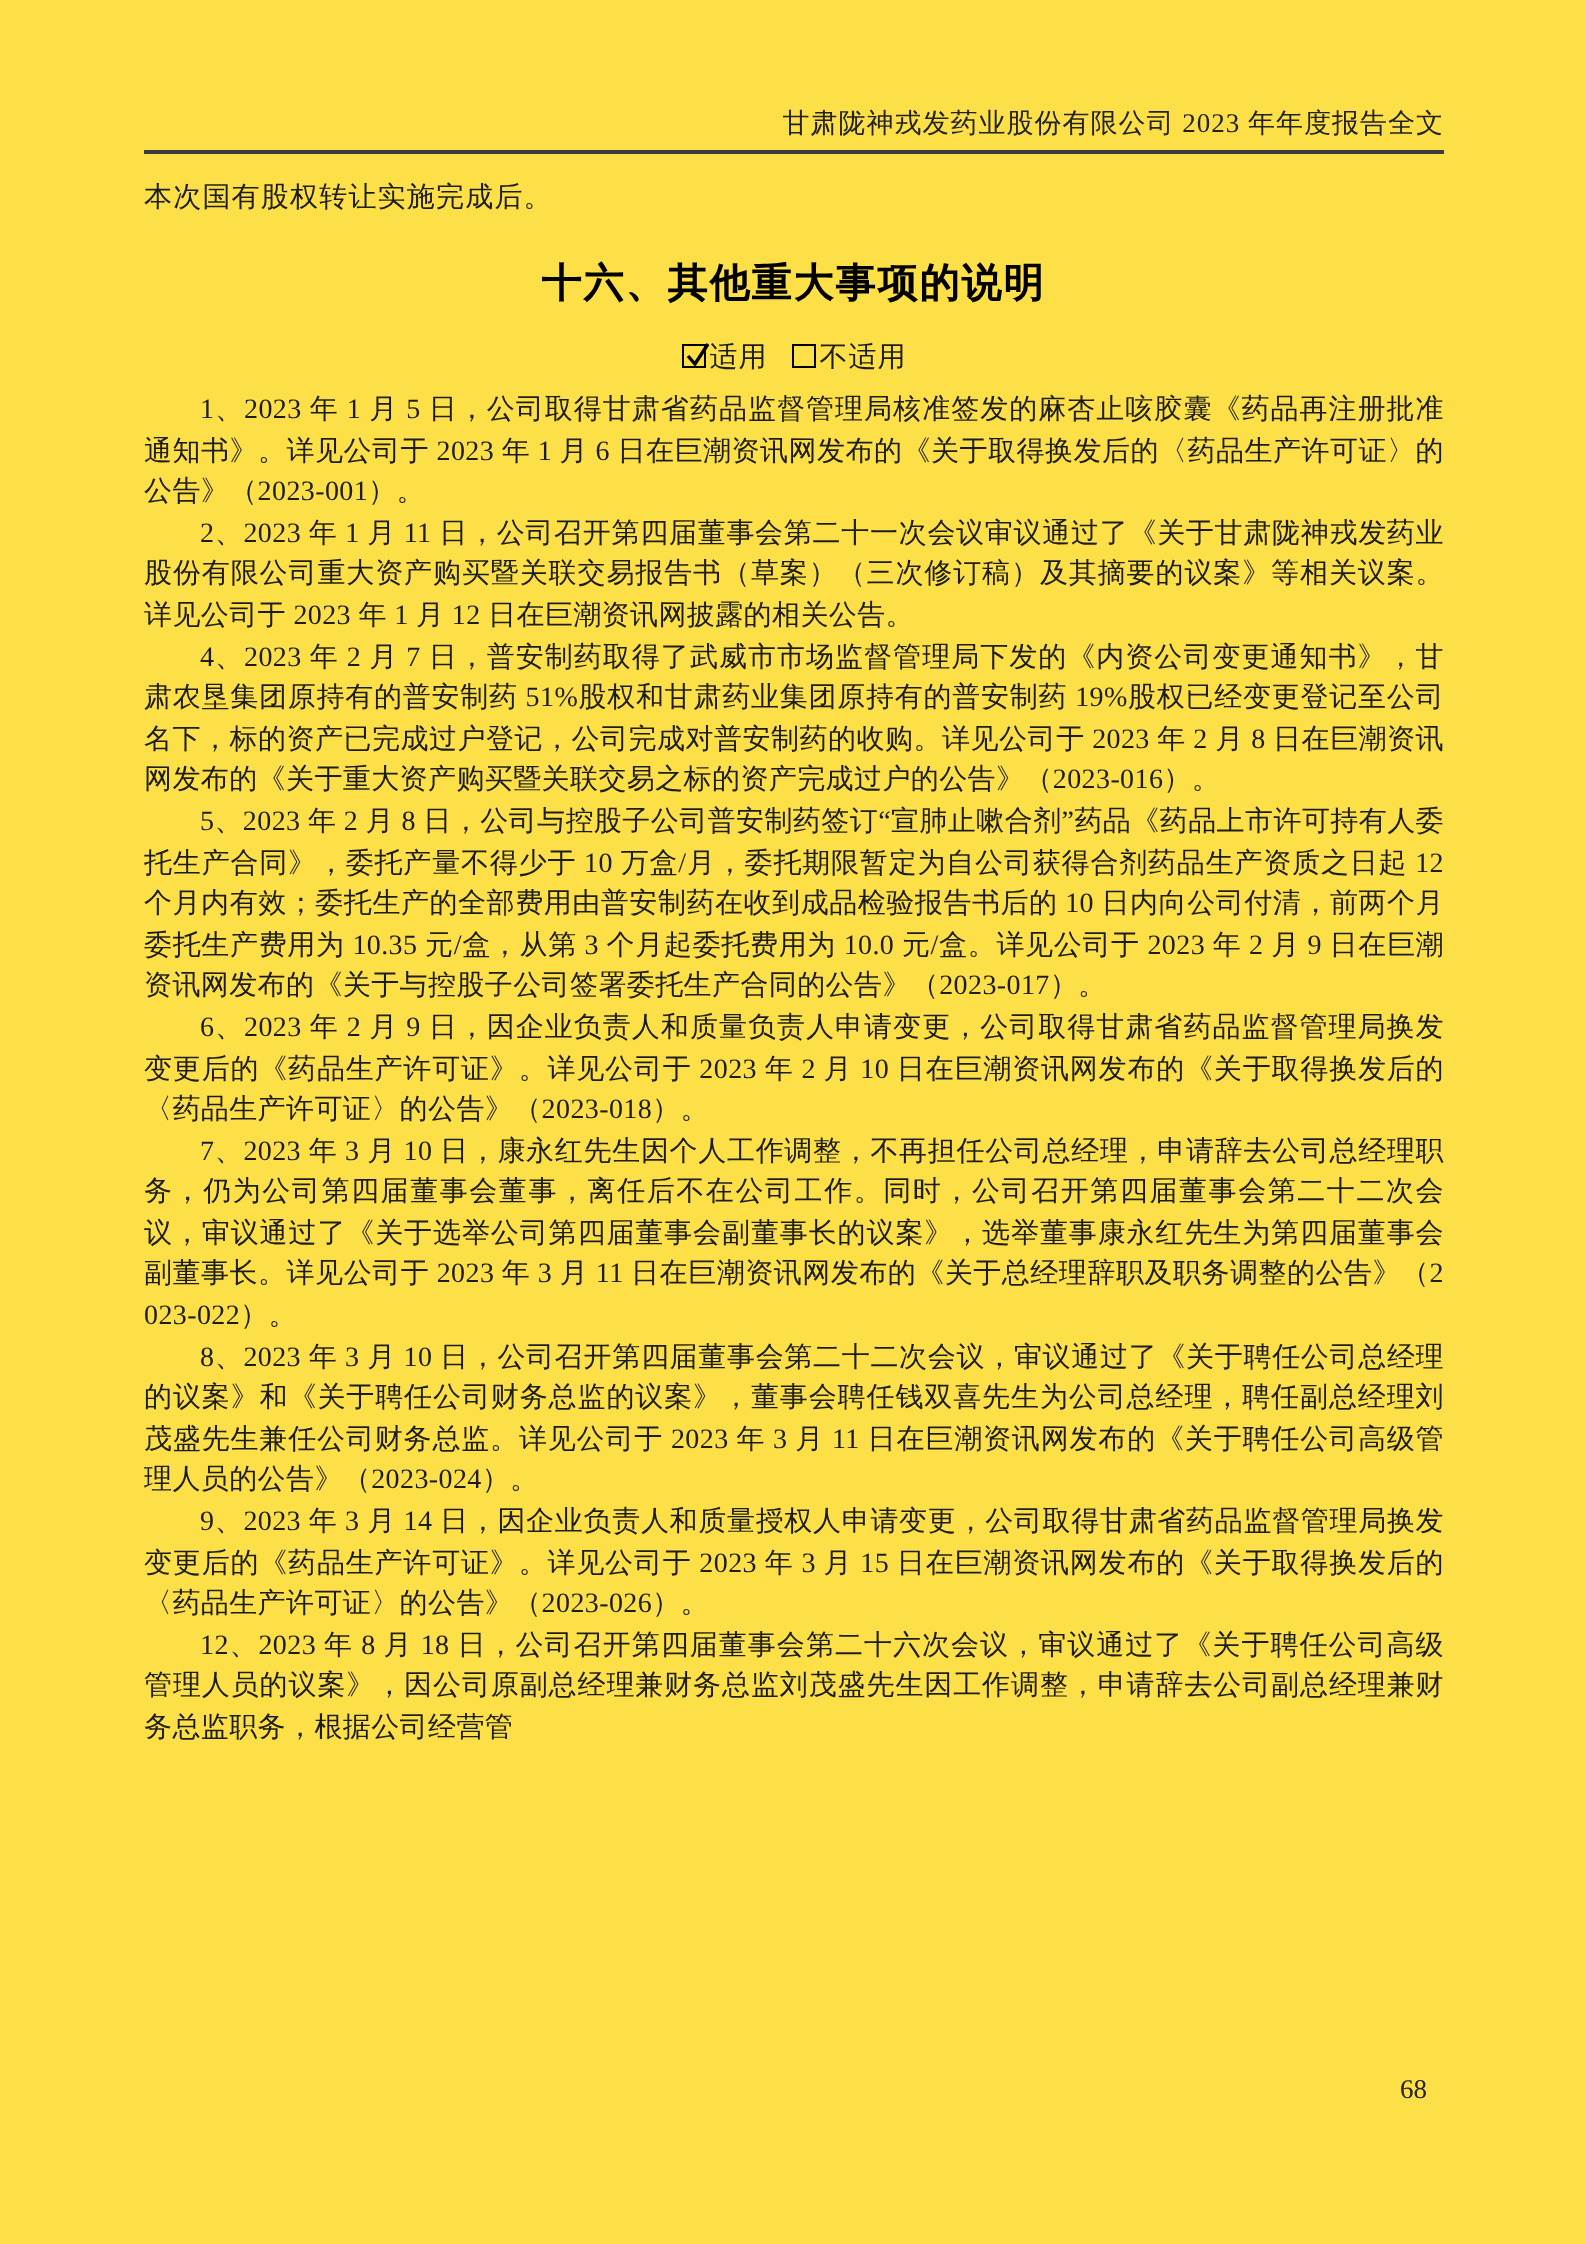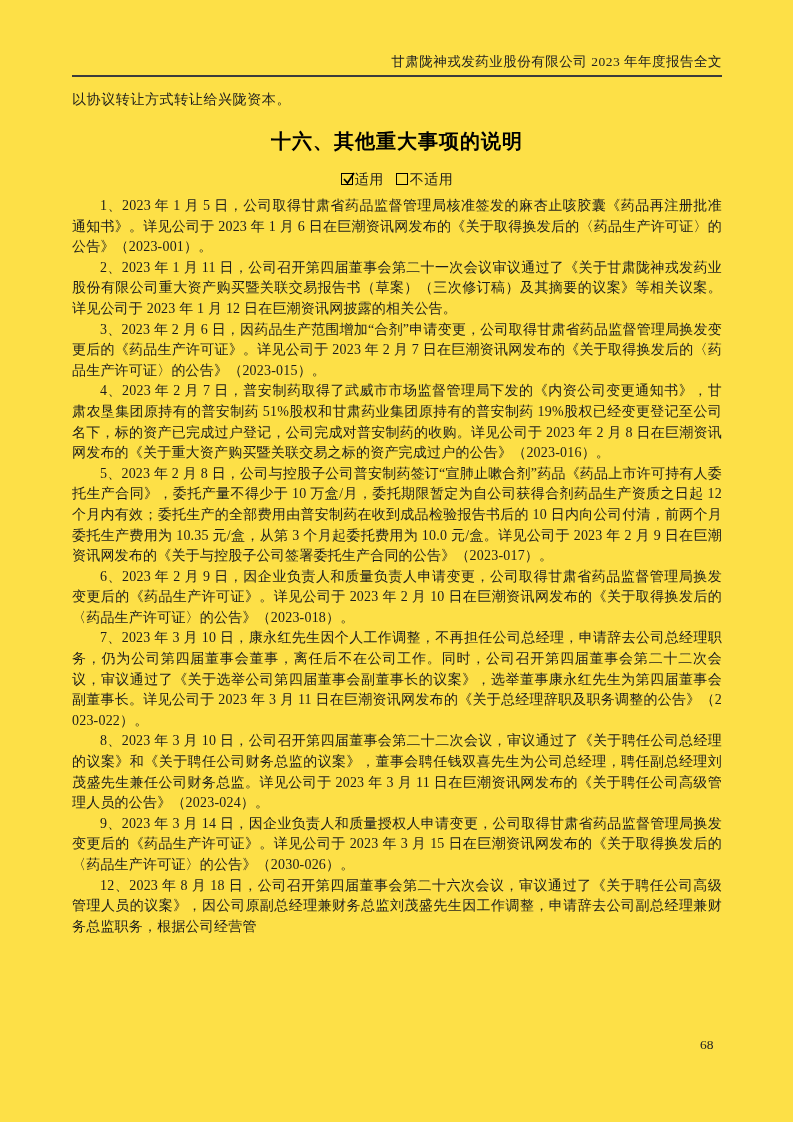--- a/index.html
+++ b/index.html
@@ -96,38 +96,37 @@
   }
 </style>
 </head>
 <body>
 
 <div class="page">
   <div class="margins">
     <div class="doc-header">甘肃陇神戎发药业股份有限公司 2023 年年度报告全文</div>
     <div class="header-rule"></div>
 
-    <p class="intro">以协议转让方式转让给兴陇资本。</p>
+    <p class="intro">本次国有股权转让实施完成后。</p>
 
     <h1 class="section-heading">十六、其他重大事项的说明</h1>
 
     <div class="applicability">
       <span class="cb"><svg width="16" height="16" viewBox="0 0 16 16">
             <polyline points="3,9 6.5,13 13,3" fill="none" stroke="#000" stroke-width="1.7"></polyline>
           </svg></span><span>适用</span><span class="gap"></span><span class="cb"></span><span>不适用</span>
     </div>
 
     <div class="body-text">
       <p>1、2023 年 1 月 5 日，公司取得甘肃省药品监督管理局核准签发的麻杏止咳胶囊《药品再注册批准通知书》。详见公司于 2023 年 1 月 6 日在巨潮资讯网发布的《关于取得换发后的〈药品生产许可证〉的公告》（2023-001）。</p>
       <p>2、2023 年 1 月 11 日，公司召开第四届董事会第二十一次会议审议通过了《关于甘肃陇神戎发药业股份有限公司重大资产购买暨关联交易报告书（草案）（三次修订稿）及其摘要的议案》等相关议案。详见公司于 2023 年 1 月 12 日在巨潮资讯网披露的相关公告。</p>
-      <p>3、2023 年 2 月 6 日，因药品生产范围增加“合剂”申请变更，公司取得甘肃省药品监督管理局换发变更后的《药品生产许可证》。详见公司于 2023 年 2 月 7 日在巨潮资讯网发布的《关于取得换发后的〈药品生产许可证〉的公告》（2023-015）。</p>
       <p>4、2023 年 2 月 7 日，普安制药取得了武威市市场监督管理局下发的《内资公司变更通知书》，甘肃农垦集团原持有的普安制药 51%股权和甘肃药业集团原持有的普安制药 19%股权已经变更登记至公司名下，标的资产已完成过户登记，公司完成对普安制药的收购。详见公司于 2023 年 2 月 8 日在巨潮资讯网发布的《关于重大资产购买暨关联交易之标的资产完成过户的公告》（2023-016）。</p>
       <p>5、2023 年 2 月 8 日，公司与控股子公司普安制药签订“宣肺止嗽合剂”药品《药品上市许可持有人委托生产合同》，委托产量不得少于 10 万盒/月，委托期限暂定为自公司获得合剂药品生产资质之日起 12 个月内有效；委托生产的全部费用由普安制药在收到成品检验报告书后的 10 日内向公司付清，前两个月委托生产费用为 10.35 元/盒，从第 3 个月起委托费用为 10.0 元/盒。详见公司于 2023 年 2 月 9 日在巨潮资讯网发布的《关于与控股子公司签署委托生产合同的公告》（2023-017）。</p>
       <p>6、2023 年 2 月 9 日，因企业负责人和质量负责人申请变更，公司取得甘肃省药品监督管理局换发变更后的《药品生产许可证》。详见公司于 2023 年 2 月 10 日在巨潮资讯网发布的《关于取得换发后的〈药品生产许可证〉的公告》（2023-018）。</p>
       <p>7、2023 年 3 月 10 日，康永红先生因个人工作调整，不再担任公司总经理，申请辞去公司总经理职务，仍为公司第四届董事会董事，离任后不在公司工作。同时，公司召开第四届董事会第二十二次会议，审议通过了《关于选举公司第四届董事会副董事长的议案》，选举董事康永红先生为第四届董事会副董事长。详见公司于 2023 年 3 月 11 日在巨潮资讯网发布的《关于总经理辞职及职务调整的公告》（2023-022）。</p>
       <p>8、2023 年 3 月 10 日，公司召开第四届董事会第二十二次会议，审议通过了《关于聘任公司总经理的议案》和《关于聘任公司财务总监的议案》，董事会聘任钱双喜先生为公司总经理，聘任副总经理刘茂盛先生兼任公司财务总监。详见公司于 2023 年 3 月 11 日在巨潮资讯网发布的《关于聘任公司高级管理人员的公告》（2023-024）。</p>
-      <p>9、2023 年 3 月 14 日，因企业负责人和质量授权人申请变更，公司取得甘肃省药品监督管理局换发变更后的《药品生产许可证》。详见公司于 2023 年 3 月 15 日在巨潮资讯网发布的《关于取得换发后的〈药品生产许可证〉的公告》（2030-026）。</p>
+      <p>9、2023 年 3 月 14 日，因企业负责人和质量授权人申请变更，公司取得甘肃省药品监督管理局换发变更后的《药品生产许可证》。详见公司于 2023 年 3 月 15 日在巨潮资讯网发布的《关于取得换发后的〈药品生产许可证〉的公告》（2023-026）。</p>
       <p>12、2023 年 8 月 18 日，公司召开第四届董事会第二十六次会议，审议通过了《关于聘任公司高级管理人员的议案》，因公司原副总经理兼财务总监刘茂盛先生因工作调整，申请辞去公司副总经理兼财务总监职务，根据公司经营管</p>
     </div>
   </div>
 
   <div class="page-number">68</div>
 </div>
 
 </body></html>

